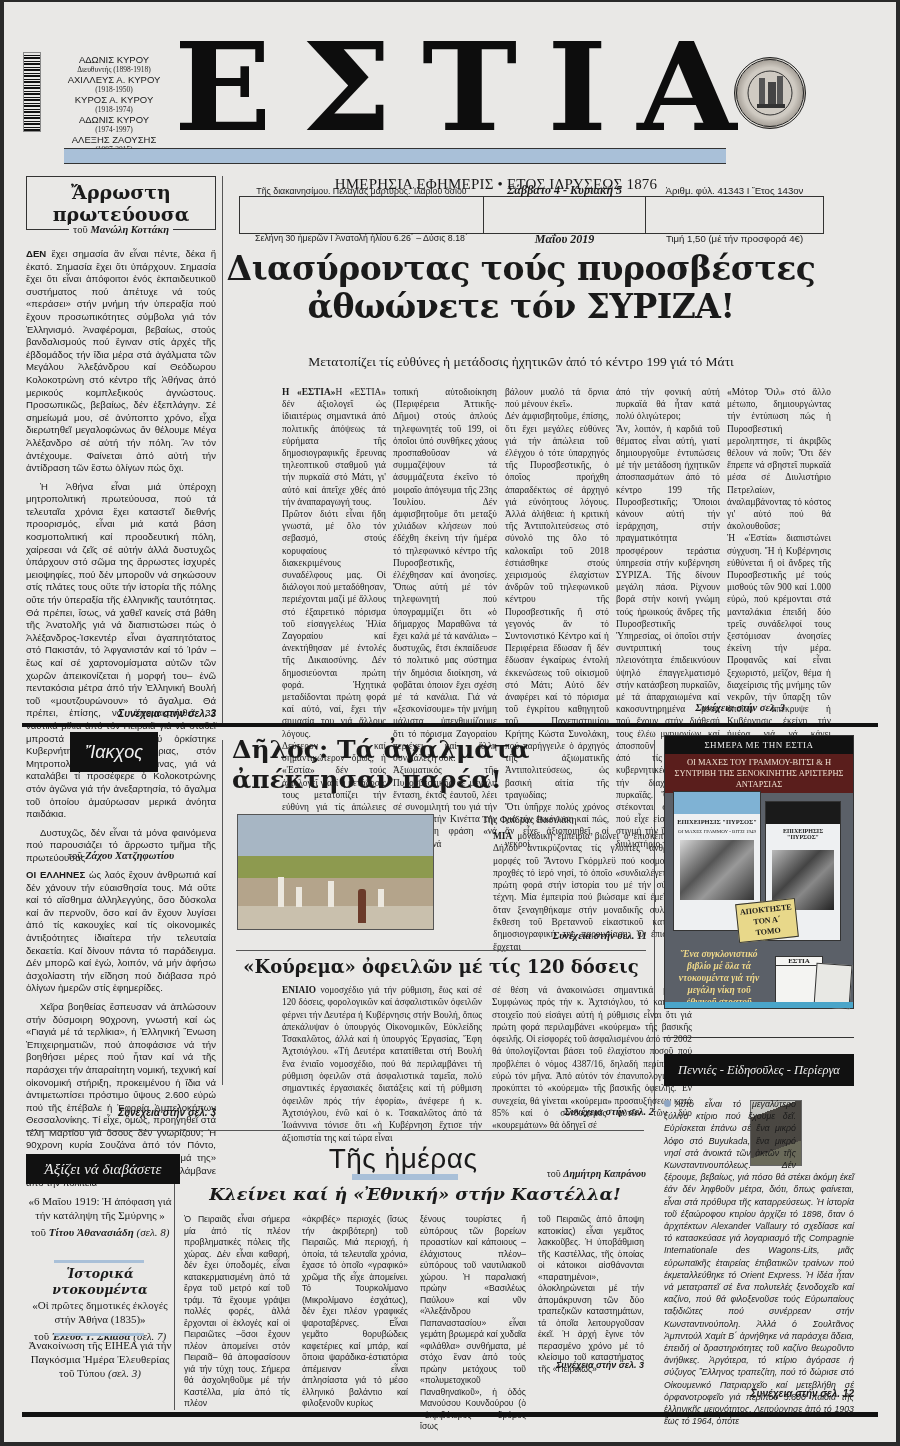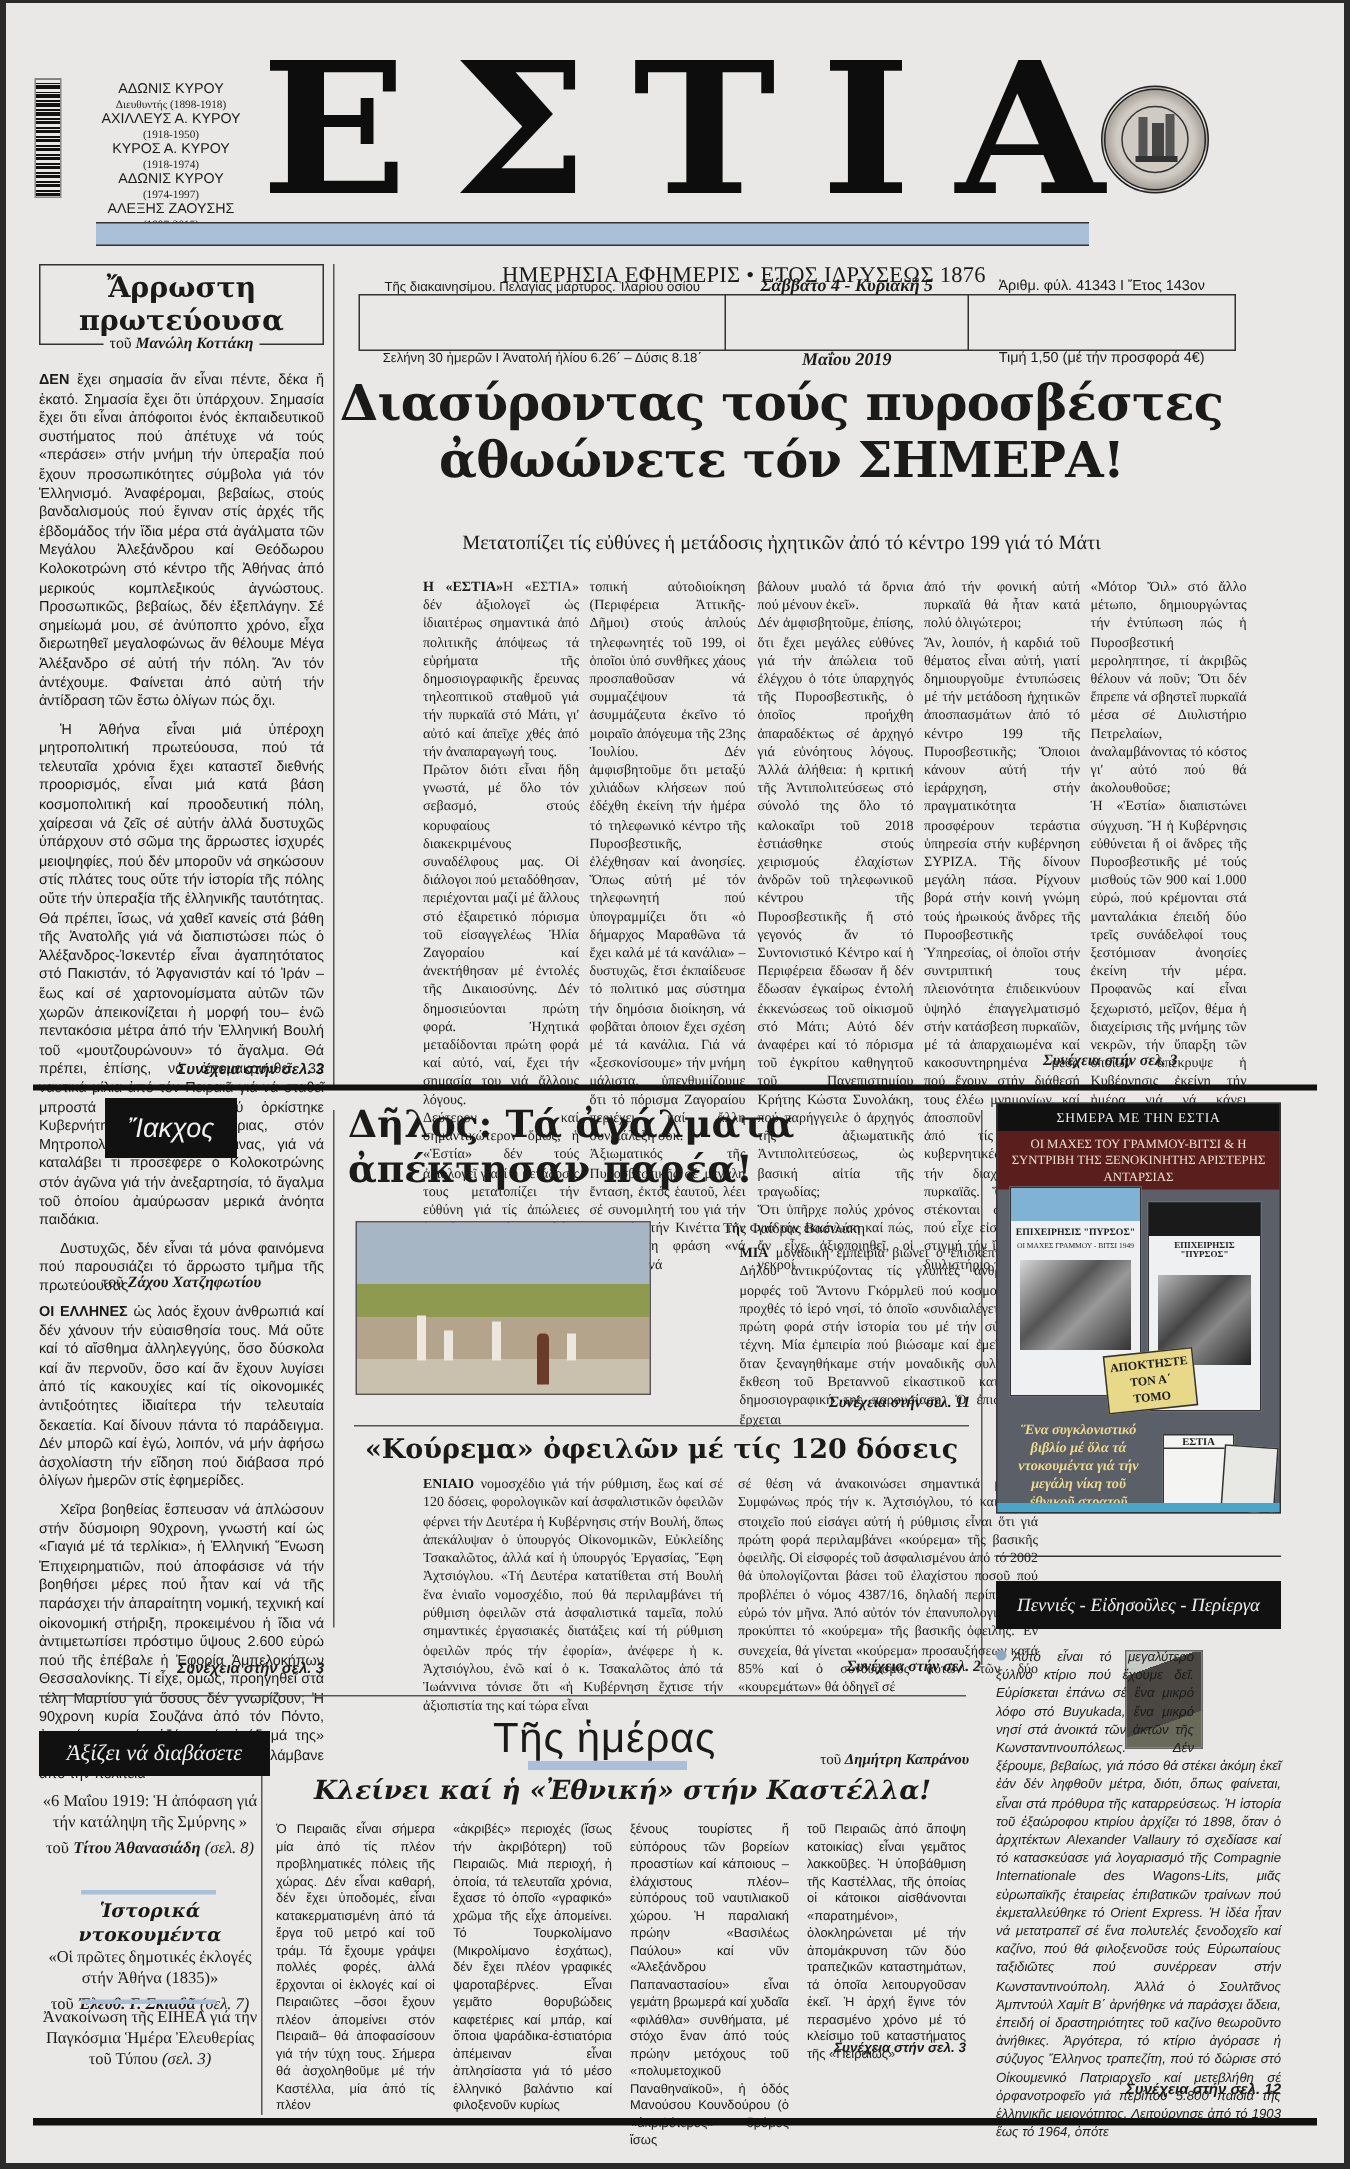--- a/index.html
+++ b/index.html
@@ -108,21 +108,21 @@
   </div>
   <div class="abs body-sans" style="left:22px;top:246px;width:190px;">
     <p><b>ΔΕΝ</b><span> ἔχει σημασία ἄν εἶναι πέντε, δέκα ἤ ἑκατό. Σημασία ἔχει ὅτι ὑπάρχουν. Σημασία ἔχει ὅτι εἶναι ἀπόφοιτοι ἑνός ἐκπαιδευτικοῦ συστήματος πού ἀπέτυχε νά τούς «περάσει» στήν μνήμη τήν ὑπεραξία πού ἔχουν προσωπικότητες σύμβολα γιά τόν Ἑλληνισμό. Ἀναφέρομαι, βεβαίως, στούς βανδαλισμούς πού ἔγιναν στίς ἀρχές τῆς ἑβδομάδος τήν ἴδια μέρα στά ἀγάλματα τῶν Μεγάλου Ἀλεξάνδρου καί Θεόδωρου Κολοκοτρώνη στό κέντρο τῆς Ἀθήνας ἀπό μερικούς κομπλεξικούς ἀγνώστους. Προσωπικῶς, βεβαίως, δέν ἐξεπλάγην. Σέ σημείωμά μου, σέ ἀνύποπτο χρόνο, εἶχα διερωτηθεῖ μεγαλοφώνως ἄν θέλουμε Μέγα Ἀλέξανδρο σέ αὐτή τήν πόλη. Ἄν τόν ἀντέχουμε. Φαίνεται ἀπό αὐτή τήν ἀντίδραση τῶν ἔστω ὀλίγων πώς ὄχι.</span></p>
     <p>Ἡ Ἀθήνα εἶναι μιά ὑπέροχη μητροπολιτική πρωτεύουσα, πού τά τελευταῖα χρόνια ἔχει καταστεῖ διεθνής προορισμός, εἶναι μιά κατά βάση κοσμοπολιτική καί προοδευτική πόλη, χαίρεσαι νά ζεῖς σέ αὐτήν ἀλλά δυστυχῶς ὑπάρχουν στό σῶμα της ἄρρωστες ἰσχυρές μειοψηφίες, πού δέν μποροῦν νά σηκώσουν στίς πλάτες τους οὔτε τήν ἱστορία τῆς πόλης οὔτε τήν ὑπεραξία τῆς ἑλληνικῆς ταυτότητας. Θά πρέπει, ἴσως, νά χαθεῖ κανείς στά βάθη τῆς Ἀνατολῆς γιά νά διαπιστώσει πώς ὁ Ἀλέξανδρος-Ἰσκεντέρ εἶναι ἀγαπητότατος στό Πακιστάν, τό Ἀφγανιστάν καί τό Ἰράν –ἕως καί σέ χαρτονομίσματα αὐτῶν τῶν χωρῶν ἀπεικονίζεται ἡ μορφή του– ἐνῶ πεντακόσια μέτρα ἀπό τήν Ἑλληνική Βουλή τοῦ «μουτζουρώνουν» τό ἄγαλμα. Θά πρέπει, ἐπίσης, νά ἀπομακρυνθεῖ 32 ναυτικά μίλια ἀπό τόν Πειραιᾶ γιά νά σταθεῖ μπροστά στό στασίδι πού ὁρκίστηκε Κυβερνήτης ὁ Καποδίστριας, στόν Μητροπολιτικό Ναό τῆς Αἴγινας, γιά νά καταλάβει τί προσέφερε ὁ Κολοκοτρώνης στόν ἀγῶνα γιά τήν ἀνεξαρτησία, τό ἄγαλμα τοῦ ὁποίου ἀμαύρωσαν μερικά ἀνόητα παιδάκια.</p>
     <p>Δυστυχῶς, δέν εἶναι τά μόνα φαινόμενα πού παρουσιάζει τό ἄρρωστο τμῆμα τῆς πρωτεύουσας</p>
   </div>
   <div class="abs cont" style="left:22px;top:706px;width:190px;">Συνέχεια στήν σελ. 3</div>
 
   <div class="abs" style="left:222px;top:248px;width:590px;text-align:center;font-family:'DejaVu Serif',serif;font-weight:bold;font-size:33px;line-height:38px;letter-spacing:-0.5px;">
     <div>Διασύροντας τούς πυροσβέστες</div>
-    <div>ἀθωώνετε τόν ΣΗΜΕΡΑ!</div>
+    <div>ἀθωώνετε τόν ΣΥΡΙΖΑ!</div>
   </div>
   <div class="abs serif" style="left:222px;top:352px;width:590px;text-align:center;font-size:13.5px;">Μετατοπίζει τίς εὐθύνες ἡ μετάδοσις ἠχητικῶν ἀπό τό κέντρο 199 γιά τό Μάτι</div>
 
   <div class="abs body-serif" style="left: 232px; top: 384px; width: 104px; font-size: 9.4px; line-height: 12.2px; white-space: pre-line;"><b>Η «ΕΣΤΙΑ»</b><span id="msc0">Η «ΕΣΤΙΑ» δέν ἀξιολογεῖ ὡς ἰδιαιτέρως σημαντικά ἀπό πολιτικῆς ἀπόψεως τά εὑρήματα τῆς δημοσιογραφικῆς ἔρευνας τηλεοπτικοῦ σταθμοῦ γιά τήν πυρκαϊά στό Μάτι, γι' αὐτό καί ἀπεῖχε χθές ἀπό τήν ἀναπαραγωγή τους.
 Πρῶτον διότι εἶναι ἤδη γνωστά, μέ ὅλο τόν σεβασμό, στούς κορυφαίους διακεκριμένους συναδέλφους μας. Οἱ διάλογοι πού μεταδόθησαν, περιέχονται μαζί μέ ἄλλους στό ἐξαιρετικό πόρισμα τοῦ εἰσαγγελέως Ἠλία Ζαγοραίου καί ἀνεκτήθησαν μέ ἐντολές τῆς Δικαιοσύνης. Δέν δημοσιεύονται πρώτη φορά. Ἠχητικά μεταδίδονται πρώτη φορά καί αὐτό, ναί, ἔχει τήν σημασία του γιά ἄλλους λόγους.
 Δεύτερον καί σημαντικώτερον ὅμως, ἡ «Ἑστία» δέν τούς ἀξιολογεῖ γιατί ἡ μετάδοσίς τους μετατοπίζει τήν εὐθύνη γιά τίς ἀπώλειες ἑκατό καί πλέον συμπολιτῶν μας ἀπό τήν Κυβέρνηση καί τήν</span></div>
   <div class="abs body-serif" style="left: 343px; top: 384px; width: 104px; font-size: 9.4px; line-height: 12.2px; white-space: pre-line;">τοπική αὐτοδιοίκηση (Περιφέρεια Ἀττικῆς-Δῆμοι) στούς ἁπλούς τηλεφωνητές τοῦ 199, οἱ ὁποῖοι ὑπό συνθῆκες χάους προσπαθοῦσαν νά συμμαζέψουν τά ἀσυμμάζευτα ἐκεῖνο τό μοιραῖο ἀπόγευμα τῆς 23ης Ἰουλίου. Δέν ἀμφισβητοῦμε ὅτι μεταξύ χιλιάδων κλήσεων πού ἐδέχθη ἐκείνη τήν ἡμέρα τό τηλεφωνικό κέντρο τῆς Πυροσβεστικῆς, ἐλέχθησαν καί ἀνοησίες. Ὅπως αὐτή μέ τόν τηλεφωνητή πού ὑπογραμμίζει ὅτι «ὁ δήμαρχος Μαραθῶνα τά ἔχει καλά μέ τά κανάλια» – δυστυχῶς, ἔτσι ἐκπαίδευσε τό πολιτικό μας σύστημα τήν δημόσια διοίκηση, νά φοβᾶται ὁποιον ἔχει σχέση μέ τά κανάλια. Γιά νά «ξεσκονίσουμε» τήν μνήμη μάλιστα, ὑπενθυμίζουμε ὅτι τό πόρισμα Ζαγοραίου περιέχει καί ἄλλη συνδιάλεξη σόκ.
 Ἀξιωματικός τῆς Πυροσβεστικῆς σέ μεγάλη ἔνταση, ἐκτός ἑαυτοῦ, λέει σέ συνομιλητή του γιά τήν πυρκαϊά στήν Κινέττα τήν ἀπαράδεκτη φράση «νά καοῦν γιά νά</div>
   <div class="abs body-serif" style="left: 455px; top: 384px; width: 104px; font-size: 9.4px; line-height: 12.2px; white-space: pre-line;">βάλουν μυαλό τά ὄρνια πού μένουν ἐκεῖ».
 Δέν ἀμφισβητοῦμε, ἐπίσης, ὅτι ἔχει μεγάλες εὐθύνες γιά τήν ἀπώλεια τοῦ ἐλέγχου ὁ τότε ὑπαρχηγός τῆς Πυροσβεστικῆς, ὁ ὁποῖος προήχθη ἀπαραδέκτως σέ ἀρχηγό γιά εὐνόητους λόγους. Ἀλλά ἀλήθεια: ἡ κριτική τῆς Ἀντιπολιτεύσεως στό σύνολό της ὅλο τό καλοκαῖρι τοῦ 2018 ἑστιάσθηκε στούς χειρισμούς ἐλαχίστων ἀνδρῶν τοῦ τηλεφωνικοῦ κέντρου τῆς Πυροσβεστικῆς ἤ στό γεγονός ἄν τό Συντονιστικό Κέντρο καί ἡ Περιφέρεια ἔδωσαν ἤ δέν ἔδωσαν ἐγκαίρως ἐντολή ἐκκενώσεως τοῦ οἰκισμοῦ στό Μάτι; Αὐτό δέν ἀναφέρει καί τό πόρισμα τοῦ ἐγκρίτου καθηγητοῦ τοῦ Πανεπιστημίου Κρήτης Κώστα Συνολάκη, πού παρήγγειλε ὁ ἀρχηγός τῆς ἀξιωματικῆς Ἀντιπολιτεύσεως, ὡς βασική αἰτία τῆς τραγωδίας;

